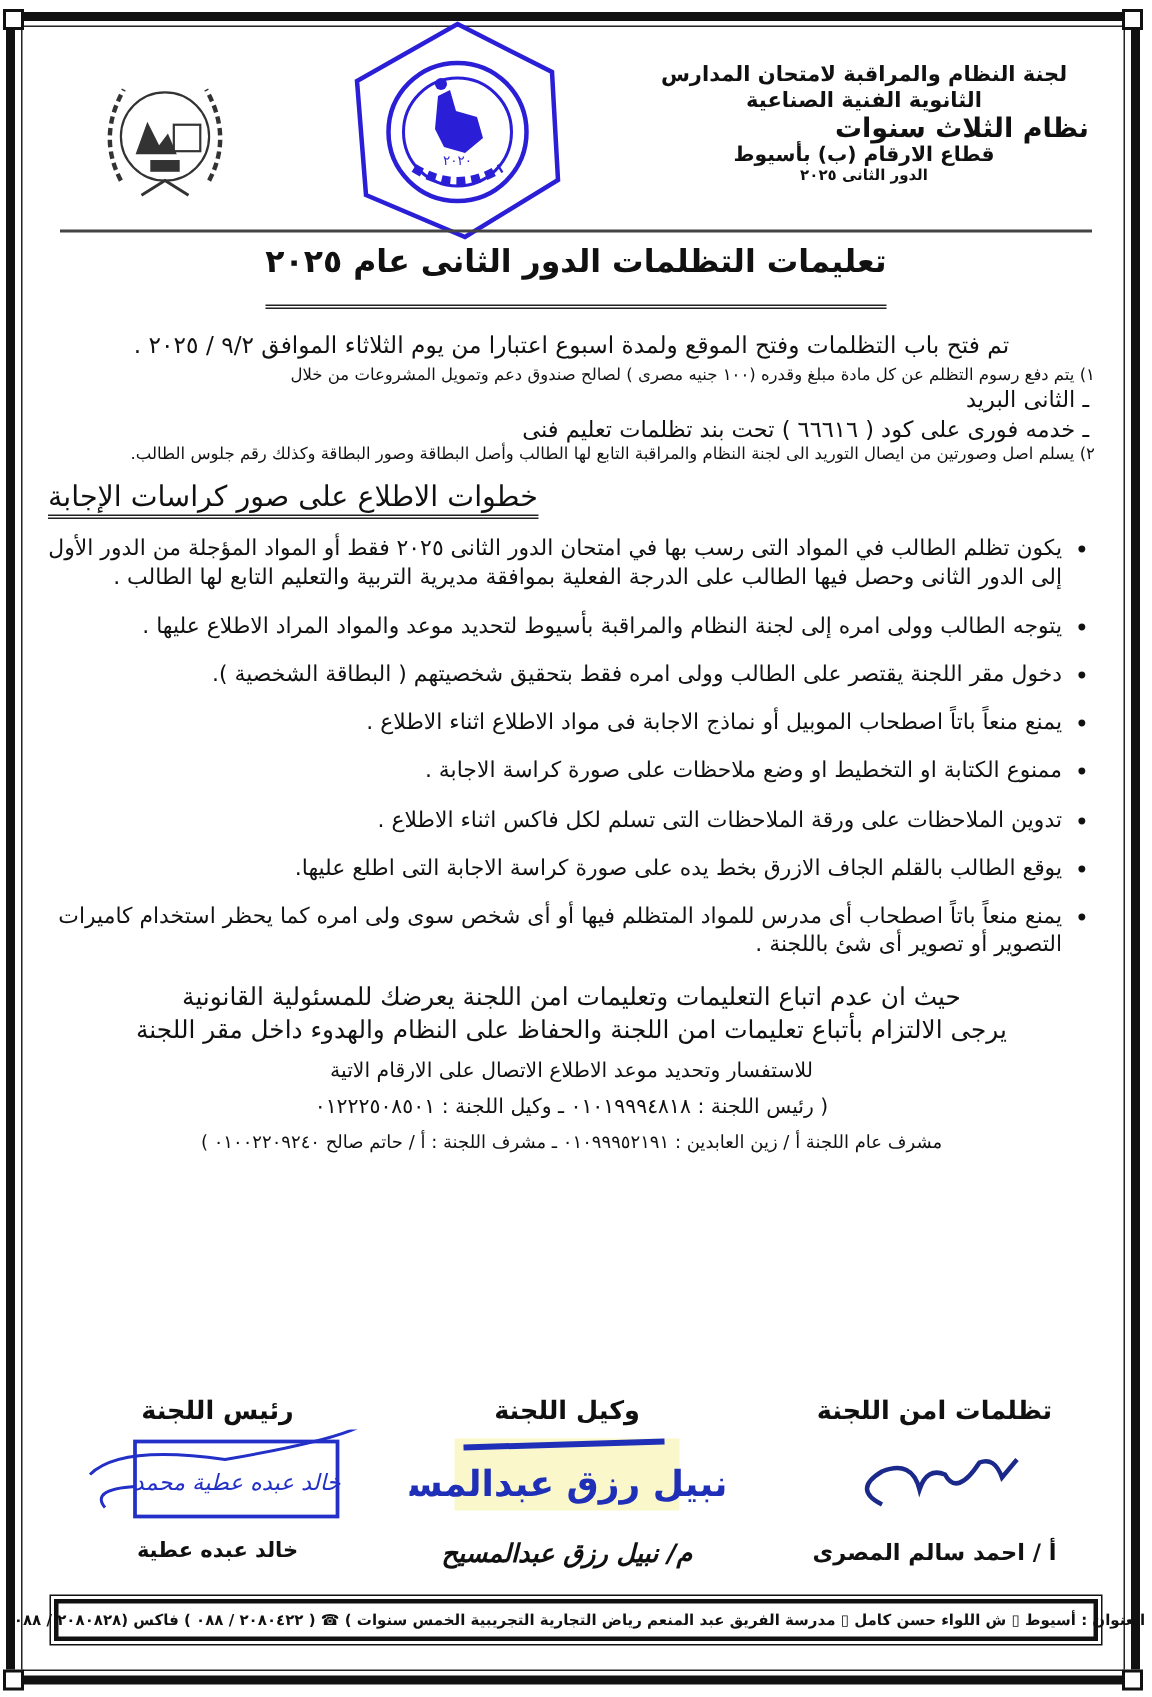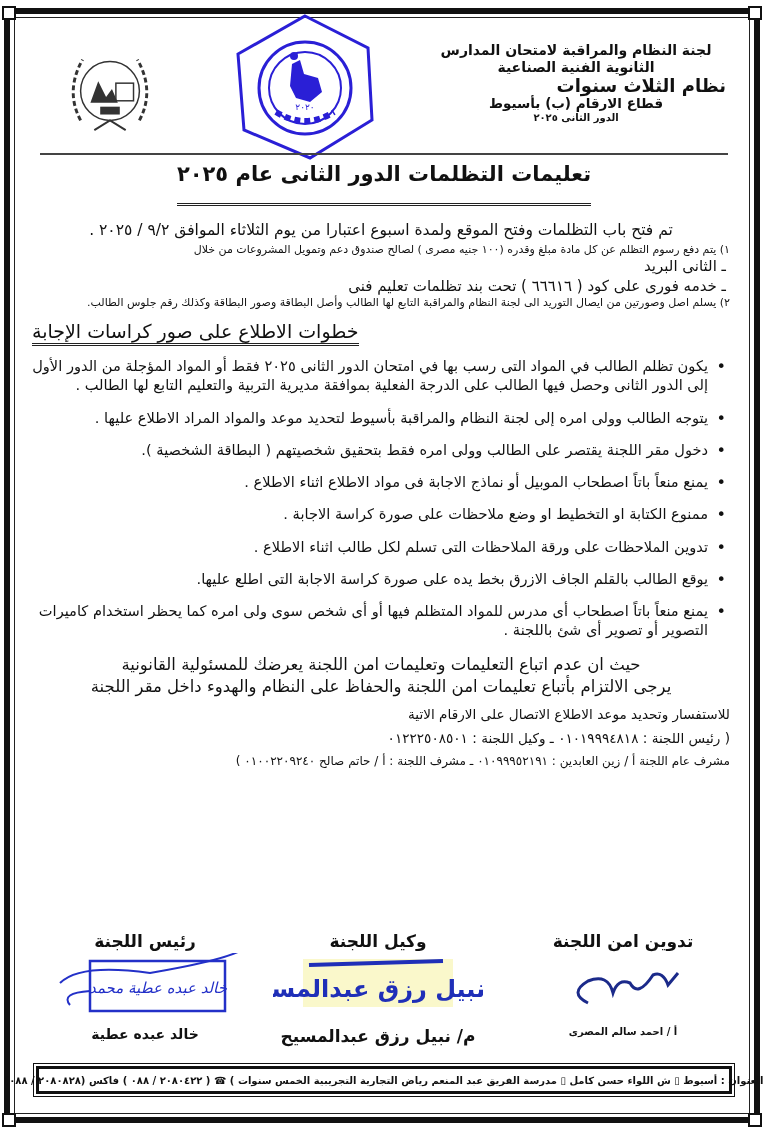--- a/index.html
+++ b/index.html
@@ -34,21 +34,21 @@
 
   .section-title { text-align:left; font-size:19px; margin:10px 0 14px 0; }
   .section-title span { border-bottom:3px double #222; padding-bottom:1px; }
 
   ul.rules { list-style:none; margin:0; padding:0; }
   ul.rules li { position:relative; padding-right:22px; font-size:14.6px; line-height:1.32;
          margin-bottom:13px; }
   ul.rules li::before { content:"\2022"; position:absolute; right:4px; top:0; font-size:16px; }
 
   .closing { text-align:center; font-size:16.5px; line-height:1.35; margin-top:14px; }
-  .contact-line { font-size:13.6px; margin-top:8px; }
+  .contact-line { font-size:13.6px; margin-top:8px;text-align:center; }
   .contact-line.small { font-size:12px; }
 
   .sigs { position:absolute; left:40px; right:40px; top:915px; height:115px; }
   .sig { position:absolute; top:16px; width:210px; text-align:center; }
   .sig .role { font-size:17px; font-weight:bold; }
   .sig .name { position:absolute; top:95px; left:0; right:0; font-weight:bold; }
   .sig-security { right:0; }
   .sig-deputy { right:245px; }
   .sig-chair { left:0; }
   .sig-art { position:absolute; top:22px; left:0; right:0; height:70px; }
@@ -113,52 +113,52 @@
   <p class="para">٢) يسلم اصل وصورتين من ايصال التوريد الى لجنة النظام والمراقبة التابع لها الطالب وأصل البطاقة وصور البطاقة وكذلك رقم جلوس الطالب.</p>
 
   <div class="section-title"><span>خطوات الاطلاع على صور كراسات الإجابة</span></div>
 
   <ul class="rules">
     <li>يكون تظلم الطالب في المواد التى رسب بها في امتحان الدور الثانى ٢٠٢٥ فقط أو المواد المؤجلة من الدور الأول إلى الدور الثانى وحصل فيها الطالب على الدرجة الفعلية بموافقة مديرية التربية والتعليم التابع لها الطالب .</li>
     <li>يتوجه الطالب وولى امره إلى لجنة النظام والمراقبة بأسيوط لتحديد موعد والمواد المراد الاطلاع عليها .</li>
     <li>دخول مقر اللجنة يقتصر على الطالب وولى امره فقط بتحقيق شخصيتهم ( البطاقة الشخصية ).</li>
     <li>يمنع منعاً باتاً اصطحاب الموبيل أو نماذج الاجابة فى مواد الاطلاع اثناء الاطلاع .</li>
     <li>ممنوع الكتابة او التخطيط او وضع ملاحظات على صورة كراسة الاجابة .</li>
-    <li>تدوين الملاحظات على ورقة الملاحظات التى تسلم لكل طالب اثناء الاطلاع .</li>
+    <li>تدوين الملاحظات على ورقة الملاحظات التى تسلم لكل فاكس اثناء الاطلاع .</li>
     <li>يوقع الطالب بالقلم الجاف الازرق بخط يده على صورة كراسة الاجابة التى اطلع عليها.</li>
     <li>يمنع منعاً باتاً اصطحاب أى مدرس للمواد المتظلم فيها أو أى شخص سوى ولى امره كما يحظر استخدام كاميرات التصوير أو تصوير أى شئ باللجنة .</li>
   </ul>
 
   <div class="closing">
     <div>حيث ان عدم اتباع التعليمات وتعليمات امن اللجنة يعرضك للمسئولية القانونية</div>
     <div>يرجى الالتزام بأتباع تعليمات امن اللجنة والحفاظ على النظام والهدوء داخل مقر اللجنة</div>
   </div>
 
   <div class="contact-line">للاستفسار وتحديد موعد الاطلاع الاتصال على الارقام الاتية</div>
   <div class="contact-line">( رئيس اللجنة : ٠١٠١٩٩٩٤٨١٨ ـ وكيل اللجنة : ٠١٢٢٢٥٠٨٥٠١</div>
   <div class="contact-line small">مشرف عام اللجنة أ / زين العابدين : ٠١٠٩٩٩٥٢١٩١ ـ مشرف اللجنة : أ / حاتم صالح ٠١٠٠٢٢٠٩٢٤٠ )</div>
 </div>
 
 <div class="sigs">
   <div class="sig sig-security">
-    <div class="role">تدوين امن اللجنة</div>
+    <div class="role">تظلمات امن اللجنة</div>
     <svg class="sig-art" viewBox="0 0 210 70">
       <path d="M70 50 Q50 40 70 28 Q90 20 95 40 Q100 25 112 30 Q120 45 135 22 Q145 18 150 32 L160 20" stroke="#1b2a8a" stroke-width="3" fill="none"></path>
     </svg>
-    <div class="name" style="font-size:10px;">أ / احمد سالم المصرى</div>
+    <div class="name" style="font-size:15px;">أ / احمد سالم المصرى</div>
   </div>
 
   <div class="sig sig-deputy">
     <div class="role">وكيل اللجنة</div>
     <svg class="sig-art" viewBox="0 0 210 70">
       <rect x="30" y="6" width="150" height="48" fill="#f6f4a8" opacity="0.6"></rect>
       <text x="105" y="44" font-size="24" font-weight="bold" fill="#1f2fb8" text-anchor="middle" font-family="DejaVu Sans, sans-serif">م/نبيل رزق عبدالمسيح</text>
       <path d="M36 12 L170 8" stroke="#1f2fb8" stroke-width="4"></path>
     </svg>
-    <div class="name" style="font-size:17px;">م/ نبيل رزق عبدالمسيح</div>
+    <div class="name" style="font-size:17px;font-style:italic;">م/ نبيل رزق عبدالمسيح</div>
   </div>
 
   <div class="sig sig-chair">
     <div class="role">رئيس اللجنة</div>
     <svg class="sig-art" viewBox="0 0 210 70">
       <rect x="50" y="8" width="135" height="50" fill="none" stroke="#2330c8" stroke-width="2.5"></rect>
       <text x="118" y="40" font-size="15" fill="#2330c8" text-anchor="middle" font-family="DejaVu Sans, sans-serif" font-style="italic">خالد عبده عطية محمد</text>
       <path d="M20 30 Q40 10 110 20 Q180 8 200 -2" stroke="#2330c8" stroke-width="2" fill="none"></path>
       <path d="M30 52 Q20 40 50 38" stroke="#2330c8" stroke-width="2" fill="none"></path>
     </svg>

